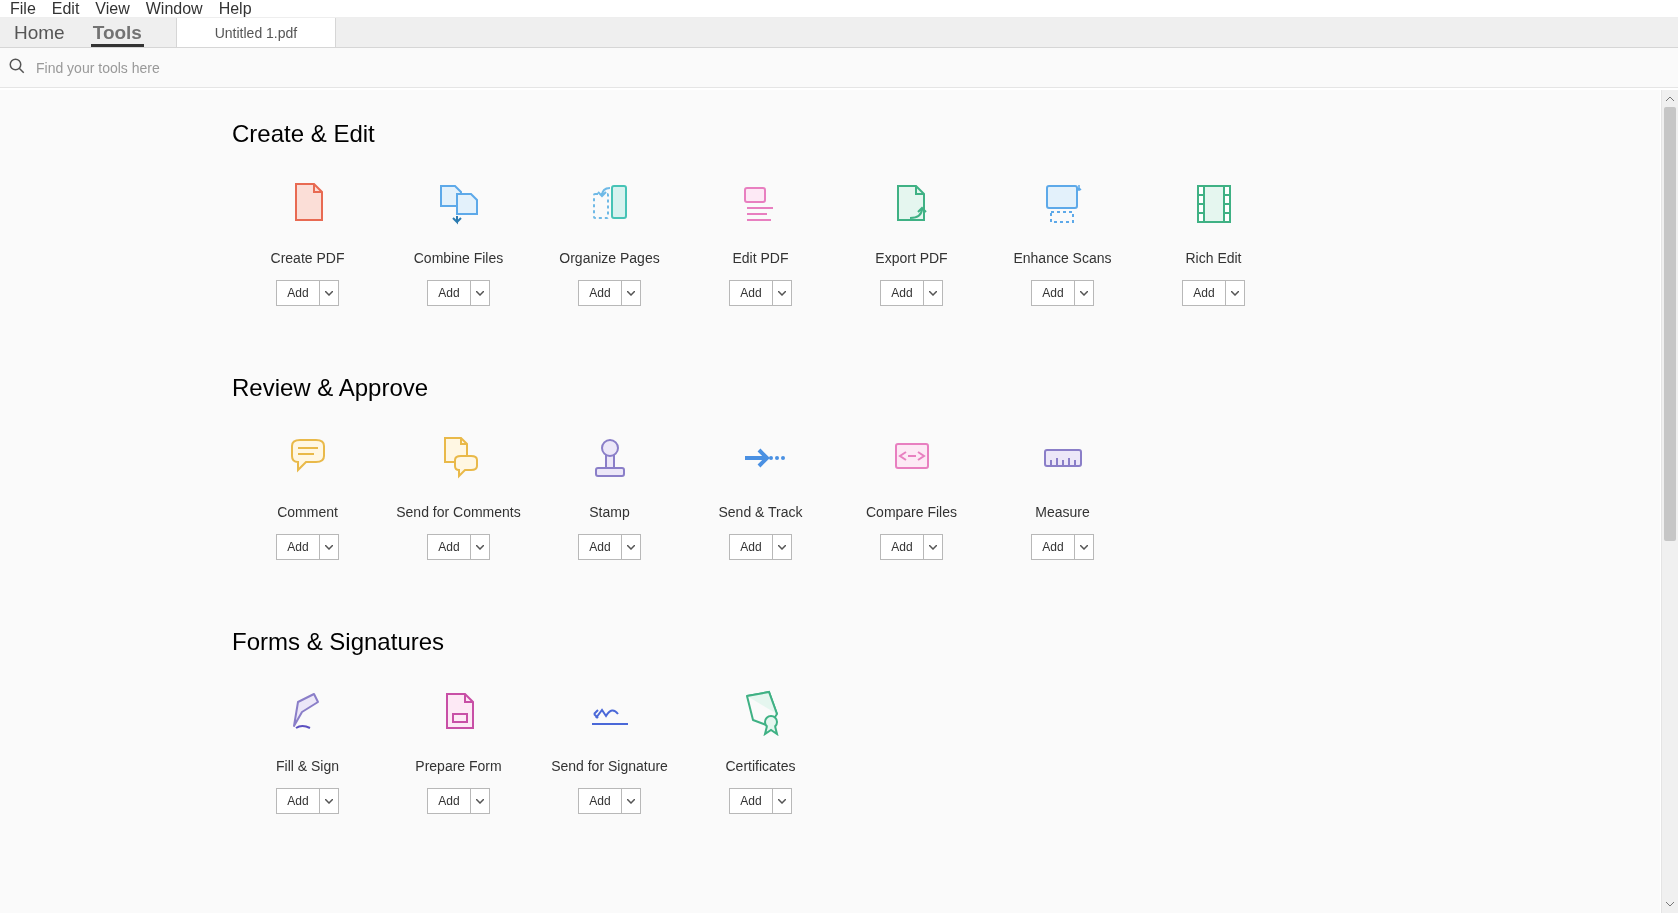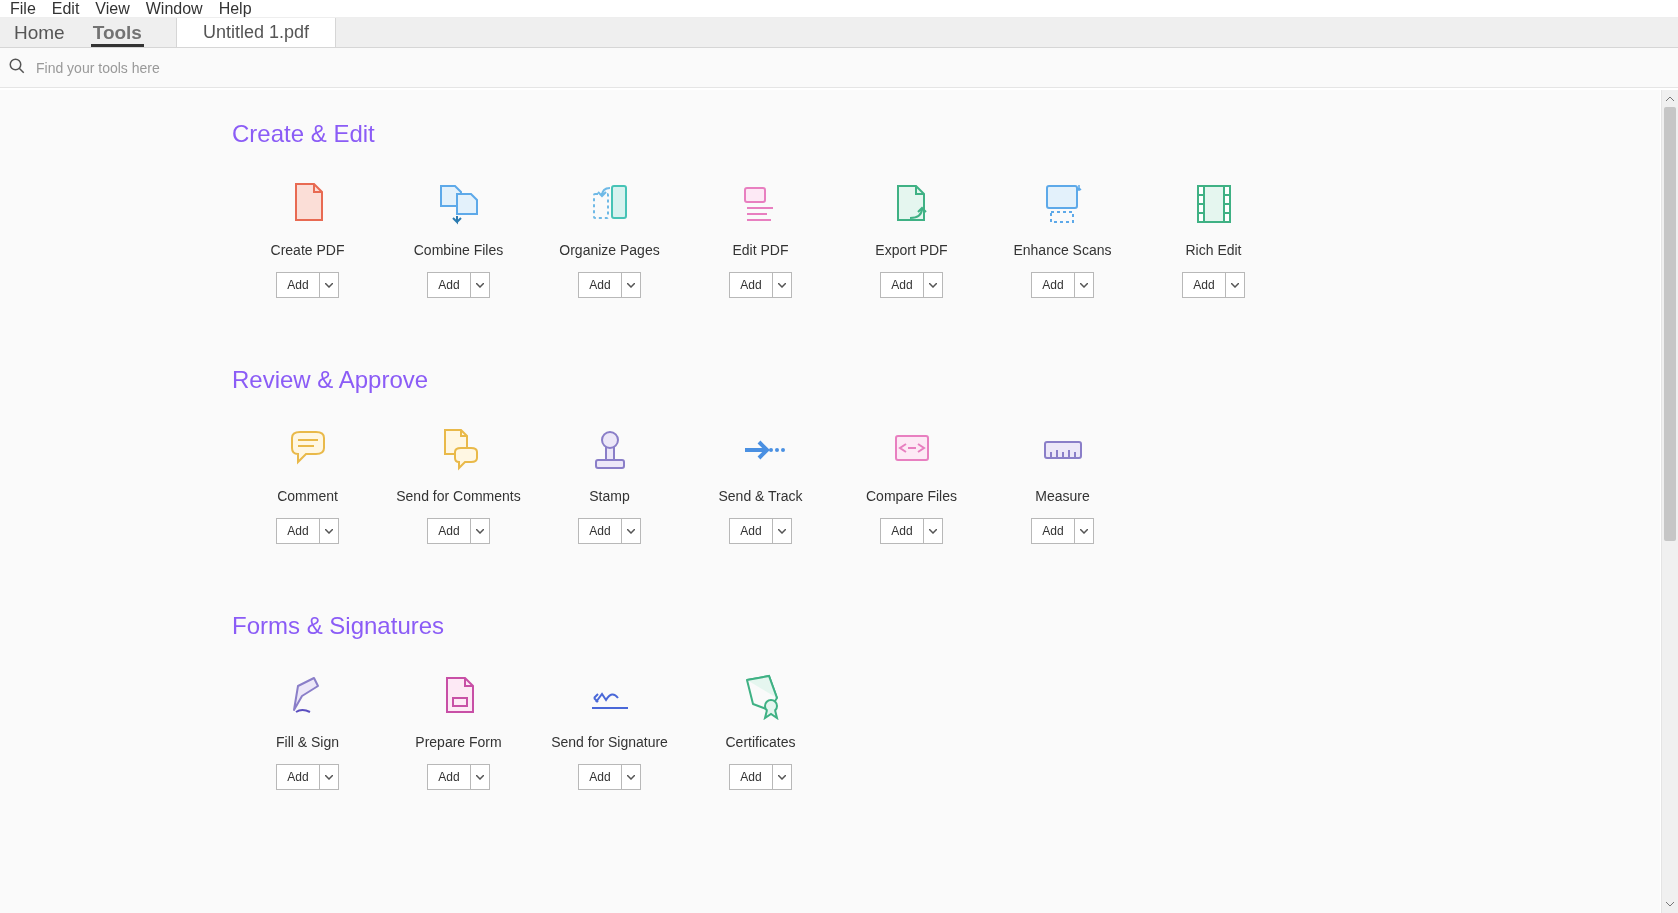--- a/index.html
+++ b/index.html
@@ -59,21 +59,21 @@
     bottom: 0;
     height: 3px;
     background: #333;
   }
   .tabbar .doc-tab {
     background: #fff;
     border-right: 1px solid #d6d6d6;
     border-left: 1px solid #d6d6d6;
     min-width: 160px;
     justify-content: center;
-    font-size: 18px;
+    font-size: 14px;
     margin-left: 20px;
   }
   
   .searchbar {
     display: flex;
     align-items: center;
     height: 40px;
     padding: 0 8px;
     border-bottom: 1px solid #e5e5e5;
     background: #fafafa;
@@ -99,21 +99,21 @@
     background: #fafafa;
     padding: 30px 0 60px 0;
   }
   .content {
     width: 1260px;
     margin-left: 232px;
   }
   .section-title {
     font-size: 24px;
     font-weight: 400;
-    color: #8b5cf6;
+    color: #000000;
     margin: 28px 0 32px 0;
   }
   .section-title.first { margin-top: 0; }
   .tool-grid {
     display: flex;
     flex-wrap: wrap;
     gap: 0;
   }
   .tool-card {
     width: 151px;
@@ -130,20 +130,21 @@
     align-items: center;
     justify-content: center;
   }
   .tool-icon svg { width: 48px; height: 48px; }
   .tool-label {
     font-size: 14px;
     color: #333;
     margin-bottom: 14px;
     text-align: center;
     white-space: nowrap;
+    margin-top: 8px;
   }
   .add-split {
     display: flex;
     height: 26px;
   }
   .add-btn {
     border: 1px solid #b8b8b8;
     background: #fff;
     padding: 0 10px;
     font-size: 12px;

